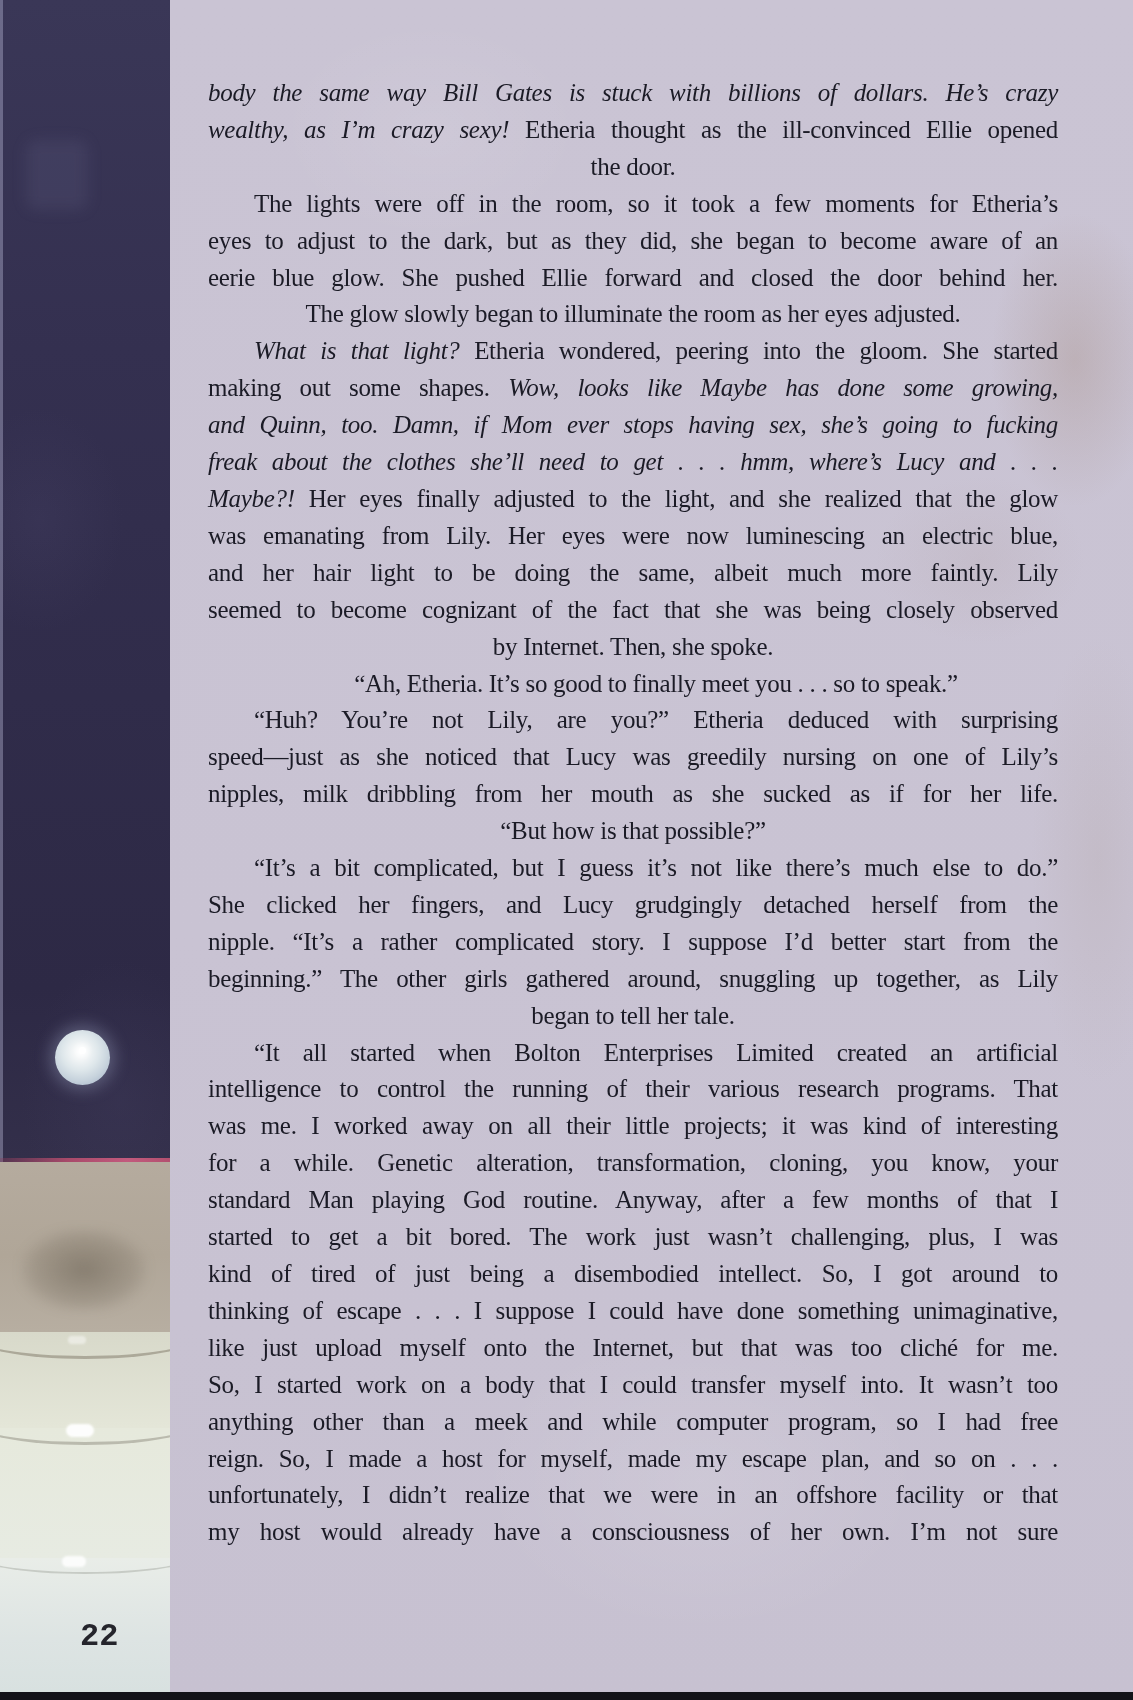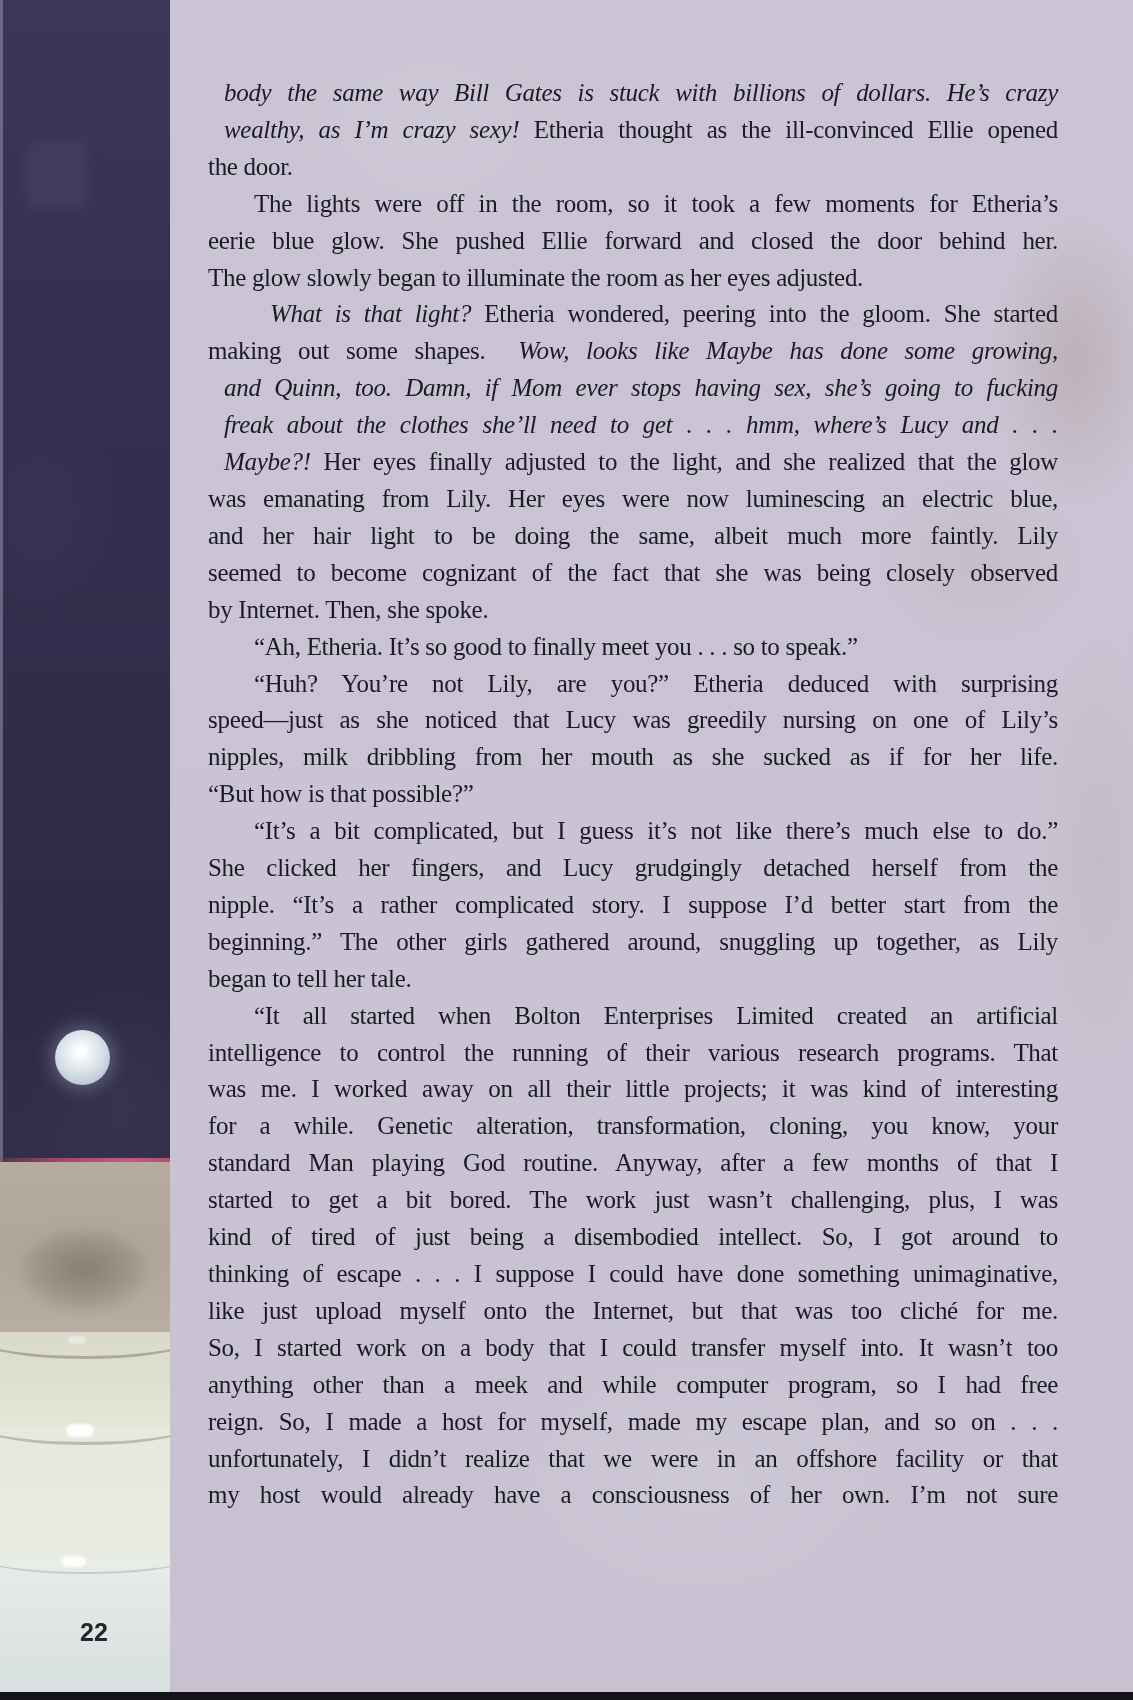--- a/index.html
+++ b/index.html
@@ -77,39 +77,39 @@
   .band { position: absolute; left: 0; width: 170px; }
   .band1 { top: 1332px; height: 96px; background: linear-gradient(180deg, #d8d9ca 0%, #e4e6d8 100%); }
   .band2 { top: 1428px; height: 130px; background: linear-gradient(180deg, #e6e9dc 0%, #e7ebe2 100%); }
   .band3 { top: 1558px; height: 134px; background: linear-gradient(180deg, #e9ede8 0%, #dde4e3 60%, #d8e1e0 100%); }
   .glint { position: absolute; background: #ffffff; filter: blur(1px); }
   .glint1 { left: 66px; top: 1424px; width: 28px; height: 13px; border-radius: 7px; opacity: 0.95; }
   .glint2 { left: 62px; top: 1556px; width: 24px; height: 11px; border-radius: 6px; opacity: 0.85; }
   .glint3 { left: 68px; top: 1336px; width: 18px; height: 8px; border-radius: 5px; opacity: 0.45; }
   .page-number {
     position: absolute; left: 80px; top: 1618px; width: 50px;
-    font-family: Liberation Sans, sans-serif;
-    font-weight: bold; font-size: 25px; color: #25252c;
+    font-family: Liberation Mono, monospace;
+    font-weight: bold; font-size: 32px; color: #25252c;
     letter-spacing: 0px;
   }
   .bottom-bar {
     position: absolute; left: 0; top: 1692px; width: 1133px; height: 8px;
     background: #131319;
   }
 
   
   .text-block {
     position: absolute; left: 208px; top: 75px; width: 850px;
     font-size: 25px; line-height: 36.9px;
     letter-spacing: -0.3px;
     color: #1b1b26;
   }
-  .line { text-align: left; white-space: normal; }
+  .line { text-align: center; white-space: normal; }
   .line.fill { text-align: justify; text-align-last: justify; -moz-text-align-last: justify; }
-  .line em { font-style: italic; margin-left: 16px; }
+  .line em { font-style: italic; }
   .indent { display: inline-block; width: 46px; }
 </style>
 </head>
 <body>
 
 <div class="page">
 
   <div class="strip">
     <div class="strip-dark"></div>
     <div class="strip-edge"></div>
@@ -128,20 +128,21 @@
     <div class="glint glint1"></div>
     <div class="glint glint2"></div>
     <div class="page-number">22</div>
   </div>
 
   <div class="text-block">
       <div class="line fill"><em>body the same way Bill Gates is stuck with billions of dollars. He’s crazy</em></div>
       <div class="line fill"><em>wealthy, as I’m crazy sexy!</em><span> Etheria thought as the ill-convinced Ellie opened</span></div>
       <div class="line"><span>the door.</span></div>
       <div class="line fill"><span class="indent"></span><span>The lights were off in the room, so it took a few moments for Etheria’s</span></div>
+      <div class="line fill"><span>eyes to adjust to the dark, but as they did, she began to become aware of an</span></div>
       <div class="line fill"><span>eerie blue glow. She pushed Ellie forward and closed the door behind her.</span></div>
       <div class="line"><span>The glow slowly began to illuminate the room as her eyes adjusted.</span></div>
       <div class="line fill"><span class="indent"></span><em>What is that light?</em><span> Etheria wondered, peering into the gloom. She started</span></div>
       <div class="line fill"><span>making out some shapes. </span><em>Wow, looks like Maybe has done some growing,</em></div>
       <div class="line fill"><em>and Quinn, too. Damn, if Mom ever stops having sex, she’s going to fucking</em></div>
       <div class="line fill"><em>freak about the clothes she’ll need to get . . . hmm, where’s Lucy and . . .</em></div>
       <div class="line fill"><em>Maybe?!</em><span> Her eyes finally adjusted to the light, and she realized that the glow</span></div>
       <div class="line fill"><span>was emanating from Lily. Her eyes were now luminescing an electric blue,</span></div>
       <div class="line fill"><span>and her hair light to be doing the same, albeit much more faintly. Lily</span></div>
       <div class="line fill"><span>seemed to become cognizant of the fact that she was being closely observed</span></div>

